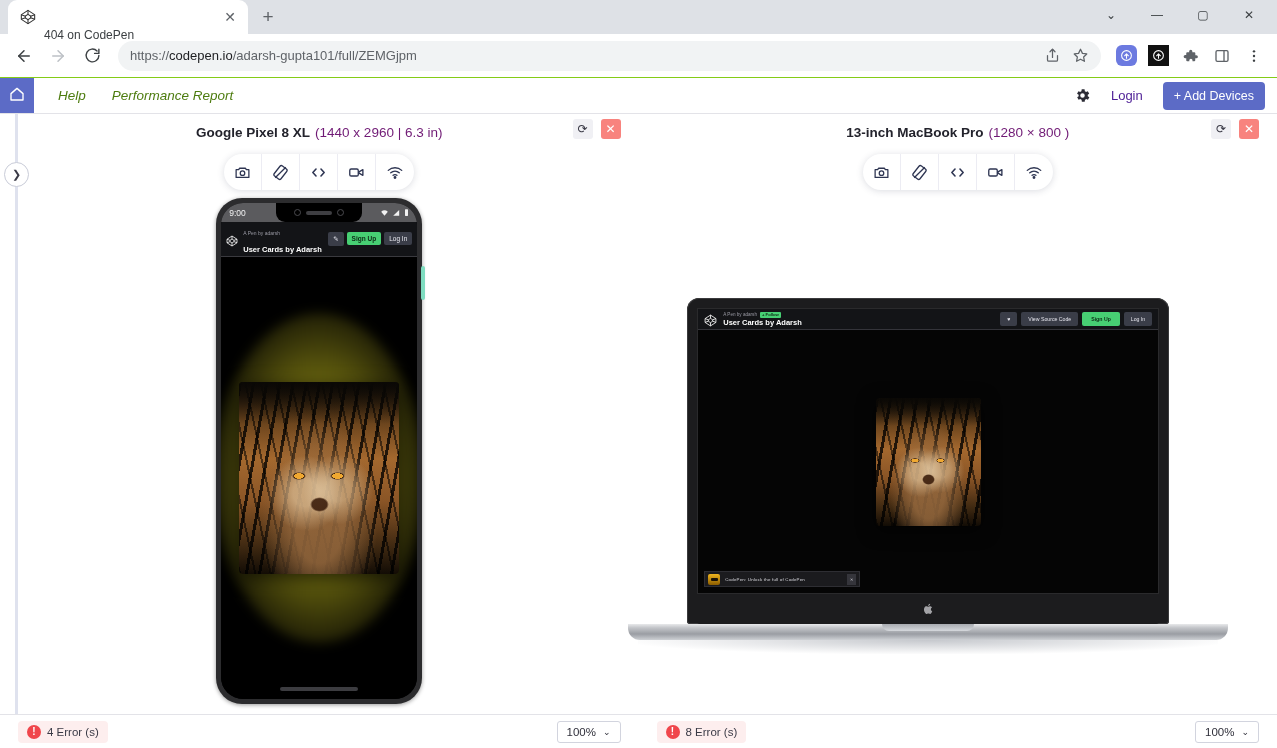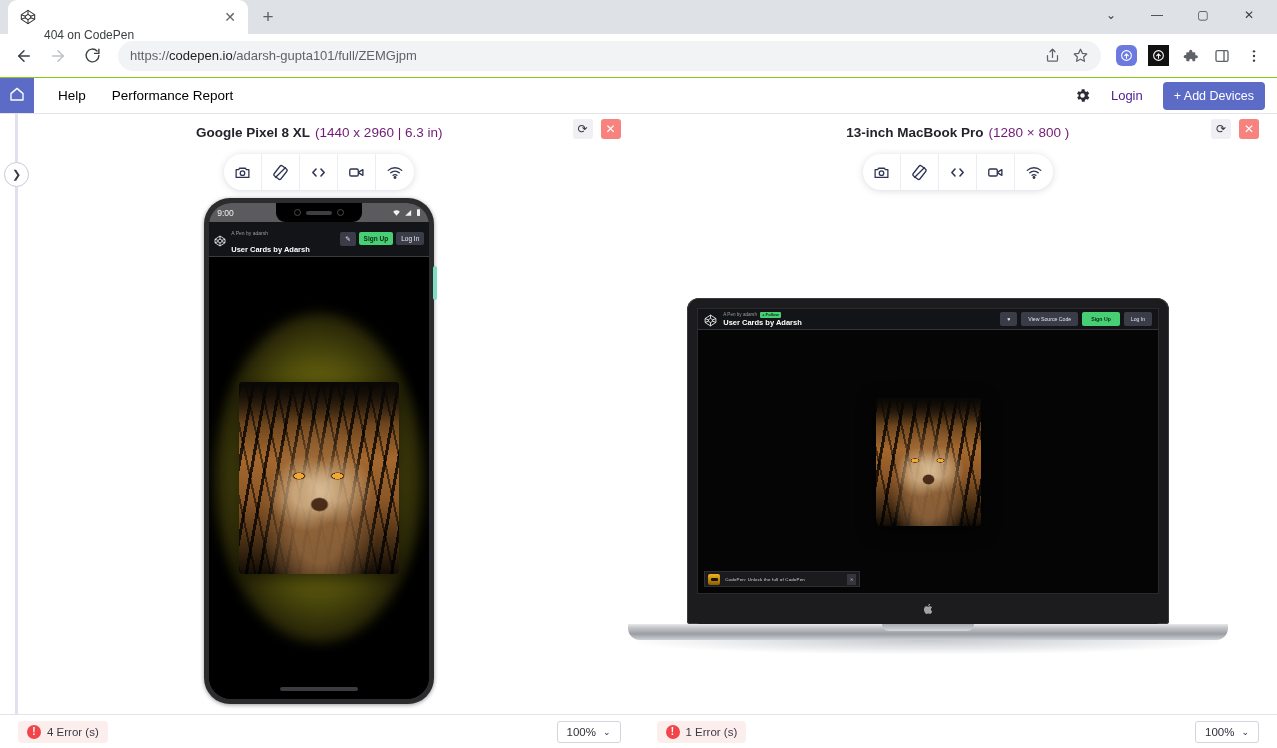--- a/index.html
+++ b/index.html
@@ -70,21 +70,21 @@
   
   .app-header {
     height: 36px; background: #fff; display: flex; align-items: stretch;
     border-bottom: 1px solid #e3e3e8;
   }
   .home-tile {
     width: 34px; background: #5c6bc6; display: flex;
     align-items: center; justify-content: center;
   }
   .app-nav { display: flex; align-items: center; gap: 26px; padding-left: 24px; }
-  .app-nav-item { font-size: 13.5px; color: #000000; }
+  .app-nav-item { font-size: 13.5px; color: #4d7c0f; font-style: italic; }
   .app-header-right {
     margin-left: auto; display: flex; align-items: center;
     gap: 20px; padding-right: 12px;
   }
   .gear { color: #2b2b35; display: flex; align-items: center; }
   .login-link { font-size: 13px; color: #4c1d95; }
   .add-devices {
     background: #5c6bc6; color: #fff; font-size: 12.5px;
     padding: 7px 11px; border-radius: 4px; white-space: nowrap;
   }
@@ -139,21 +139,21 @@
     width: 38px; height: 36px; display: flex;
     align-items: center; justify-content: center;
     color: #2e3552; border-right: 1px solid #ececf3;
   }
   .tool-btn:last-child { border-right: none; }
 
   .stage { flex: 1; display: flex; align-items: flex-start; justify-content: center; min-height: 0; }
 
   
   .phone {
-    position: relative; width: 230px; height: 506px; margin-top: 8px;
+    position: relative; width: 206px; height: 506px; margin-top: 8px;
     background: #2c2c2e; border-radius: 26px;
     box-shadow: 0 1px 4px rgba(0,0,0,.4);
     padding: 5px;
   }
   .phone-sidebtn {
     position: absolute; right: -3px; top: 68px;
     width: 4px; height: 34px; background: #7fdcc0; border-radius: 2px;
   }
   .phone-screen {
     width: 100%; height: 100%; background: #000;
@@ -712,21 +712,21 @@
             </div>
           </div>
           <div class="mac-base"></div>
           <div class="mac-foot"></div>
         </div>
       </div>
 
       <div class="panel-footer">
         <span class="err-chip">
           <span class="err-dot">!</span>
-          <span class="err-text">1 Error (s)</span>
+          <span class="err-text">8 Error (s)</span>
         </span>
         <span class="zoom-sel">
           <span>100%</span>
           <span class="caret">⌄</span>
         </span>
       </div>
     </div>
 
   </div>
 </div>

